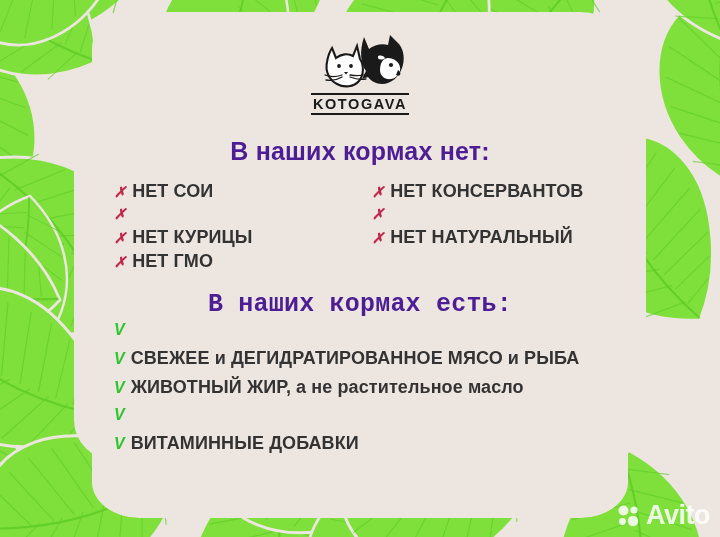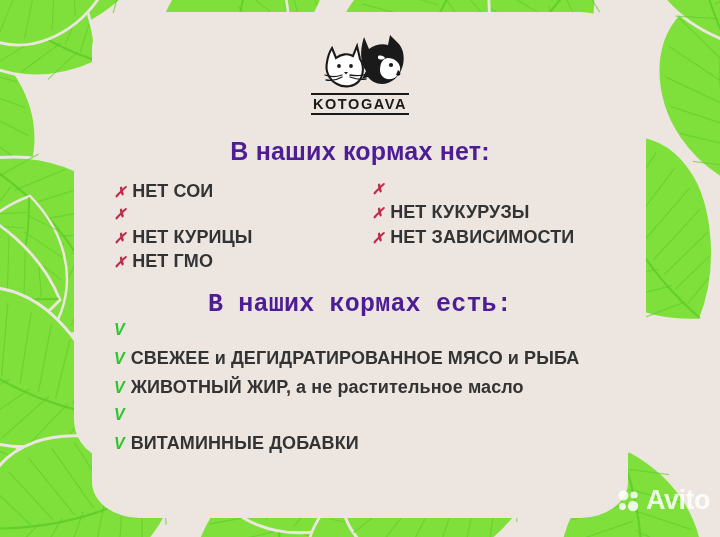--- a/index.html
+++ b/index.html
@@ -118,21 +118,21 @@
     top: 322px;
     left: 18px;
     width: 510px;
   }
   #yes-list .li { margin-bottom: 11px; }
 
   
   #avito {
     position: absolute;
     right: 10px;
-    bottom: 23px;
+    bottom: 8px;
     display: flex;
     align-items: center;
     gap: 5px;
     opacity: 0.92;
   }
   #avito .av-text {
     font-size: 27px;
     font-weight: 700;
     color: rgba(255,255,255,0.93);
     letter-spacing: -0.5px;
@@ -260,28 +260,28 @@
           <span class="txt">НЕТ КУРИЦЫ</span>
         </div>
         <div class="li">
           <span class="mark x">✗</span>
           <span class="txt">НЕТ ГМО</span>
         </div>
       </div>
       <div id="no-col-right">
         <div class="li">
           <span class="mark x">✗</span>
-        </div>
-        <div class="li">
-          <span class="mark x">✗</span>
-          <span class="txt">НЕТ КУКУРУЗЫ</span>
-        </div>
-        <div class="li">
-          <span class="mark x">✗</span>
-          <span class="txt">НЕТ ЗАВИСИМОСТИ</span>
+          <span class="txt">НЕТ КОНСЕРВАНТОВ</span>
+        </div>
+        <div class="li">
+          <span class="mark x">✗</span>
+        </div>
+        <div class="li">
+          <span class="mark x">✗</span>
+          <span class="txt">НЕТ НАТУРАЛЬНЫЙ</span>
         </div>
       </div>
     </div>
 
     <div class="section-heading" id="heading-yes">В наших кормах есть:</div>
 
     <div id="yes-list">
       <div class="li">
         <span class="mark v">V</span>
       </div>

